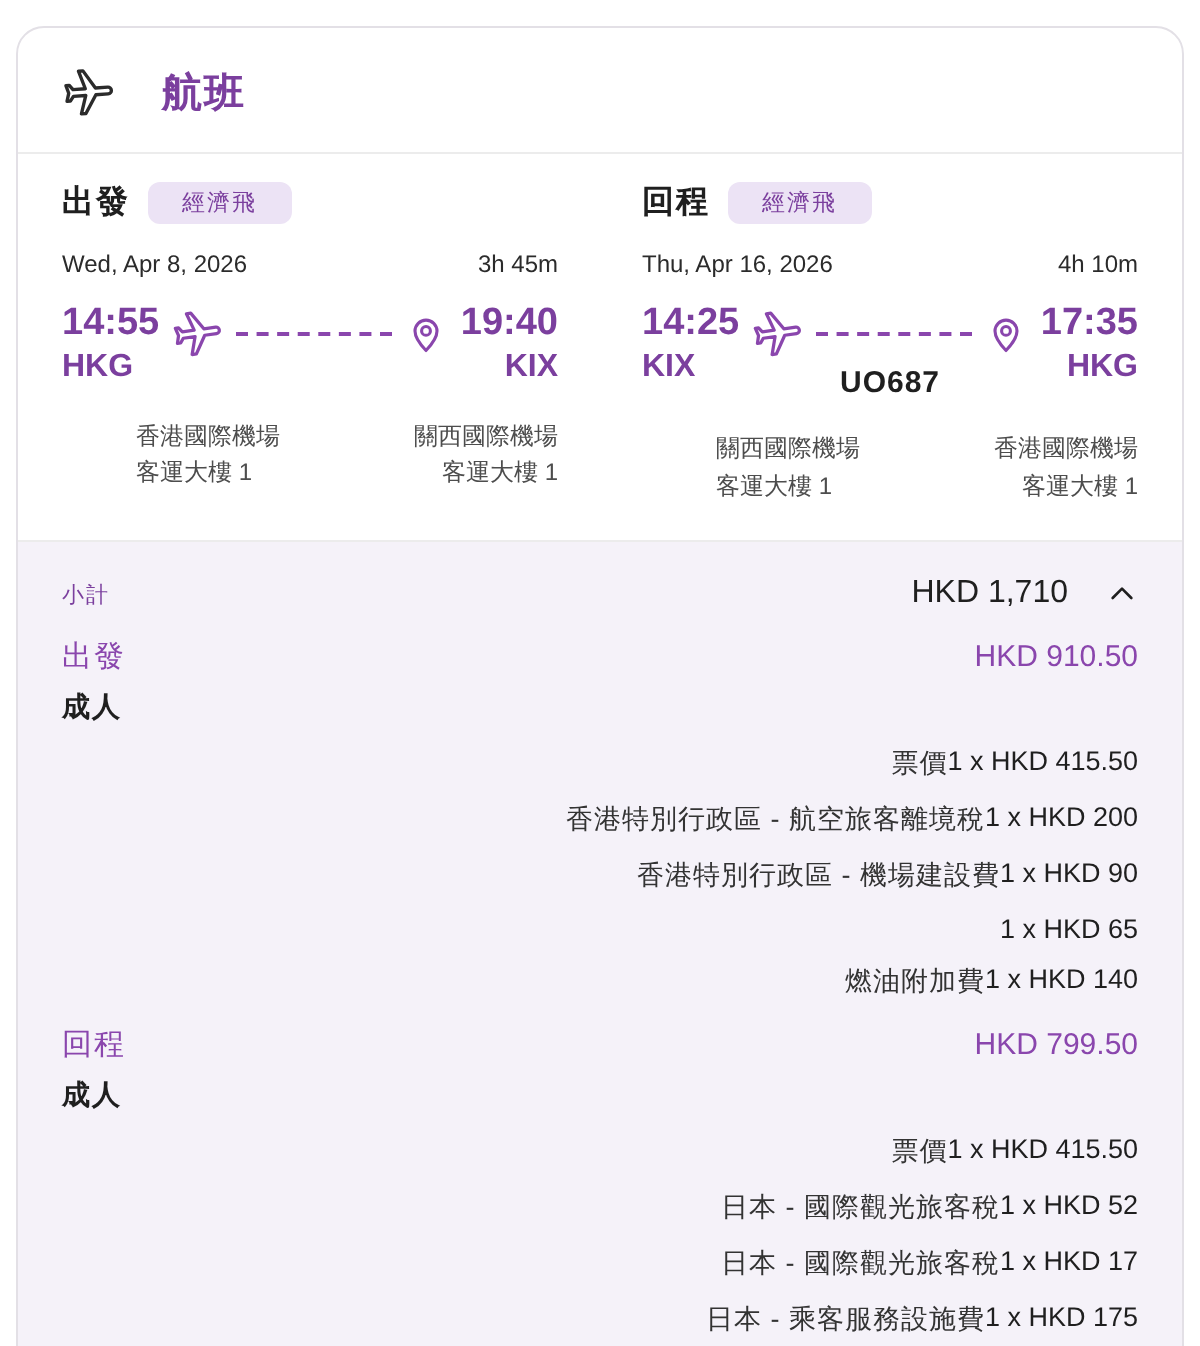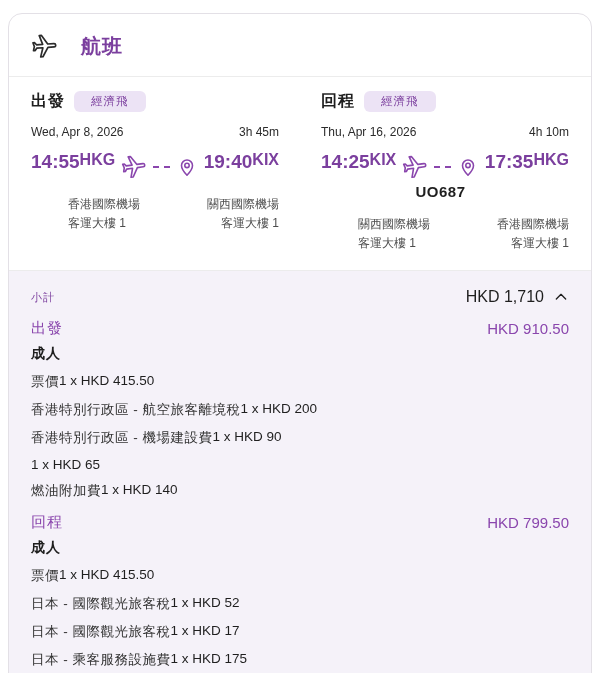--- a/index.html
+++ b/index.html
@@ -25,49 +25,49 @@
   
   .flights{ display:grid; grid-template-columns:1fr 1fr; column-gap:42px;
     padding:14px 22px 18px 22px; }
   .leg-head{ display:flex; align-items:center; gap:9px; }
   .leg-label{ font-size:16px; font-weight:bold; color:var(--text-dark); letter-spacing:1px; }
   .badge{ background:var(--badge-bg); color:var(--purple); font-size:11.5px;
     padding:3px 17px; border-radius:6px; letter-spacing:1px; }
   .leg-meta{ display:flex; justify-content:space-between; margin-top:13px;
     font-size:12px; color:var(--text-mid); }
   .route{ display:flex; align-items:flex-start; margin-top:11px; }
-  .endpoint{ display:flex; flex-direction:row; line-height:1.25; }
+  .endpoint{ display:flex; flex-direction:column; line-height:1.25; }
   .endpoint.right{ text-align:right; }
   .ep-time{ font-size:19px; font-weight:bold; color:var(--purple); }
   .ep-code{ font-size:16px; font-weight:bold; color:var(--purple); }
   .route-mid{ flex:1; display:flex; flex-direction:column; padding:0 6px; min-width:0; }
   .route-line{ display:flex; align-items:center; gap:4px; margin-top:4px; color:var(--purple-bright); }
   .dash{ flex:1; border-top:2px dashed var(--purple-bright); margin:0 2px; }
   .flight-no{ text-align:center; font-size:15px; font-weight:bold;
     color:var(--text-dark); margin-top:3px; letter-spacing:.5px; }
   .airports{ display:flex; justify-content:space-between; margin-top:15px;
     font-size:12px; color:var(--text-gray); line-height:1.55;margin-left:37px; }
   .airports .right{ text-align:right; }
 
   
   .summary{ background:var(--panel-bg); border-top:1px solid var(--divider);
     padding:17px 22px 18px 22px; }
   .subtotal-row{ display:flex; justify-content:space-between; align-items:center;
     cursor:pointer; }
   .subtotal-label{ color:var(--purple); font-size:11px; letter-spacing:1px; }
-  .subtotal-right{ display:flex; align-items:center; gap:9px; }
+  .subtotal-right{ display:flex; align-items:center; gap:19px; }
   .subtotal-value{ color:var(--text-dark); font-size:16px; font-weight:500; }
   .section{ margin-top:13px; }
   .sec-head{ display:flex; justify-content:space-between; align-items:center; }
   .sec-label{ color:var(--purple-bright); font-size:15px; letter-spacing:1px; }
   .sec-total{ color:var(--purple-bright); font-size:15px; }
   .pax{ font-size:14px; font-weight:bold; color:var(--text-dark);
     margin-top:7px; letter-spacing:1px; }
-  .fee-row{ display:flex; justify-content:flex-start; margin-top:10px;
-    font-size:13.5px; }
+  .fee-row{ display:flex; justify-content:flex-end; margin-top:10px;
+    font-size:13.5px;margin-left:32px; }
   .fee-name{ color:#333; letter-spacing:.5px; }
   .fee-value{ color:var(--text-dark); }
   svg{ display:block; }
 </style>
 </head>
 <body>
 
 <div class="card">
 
   <div class="card-header">

